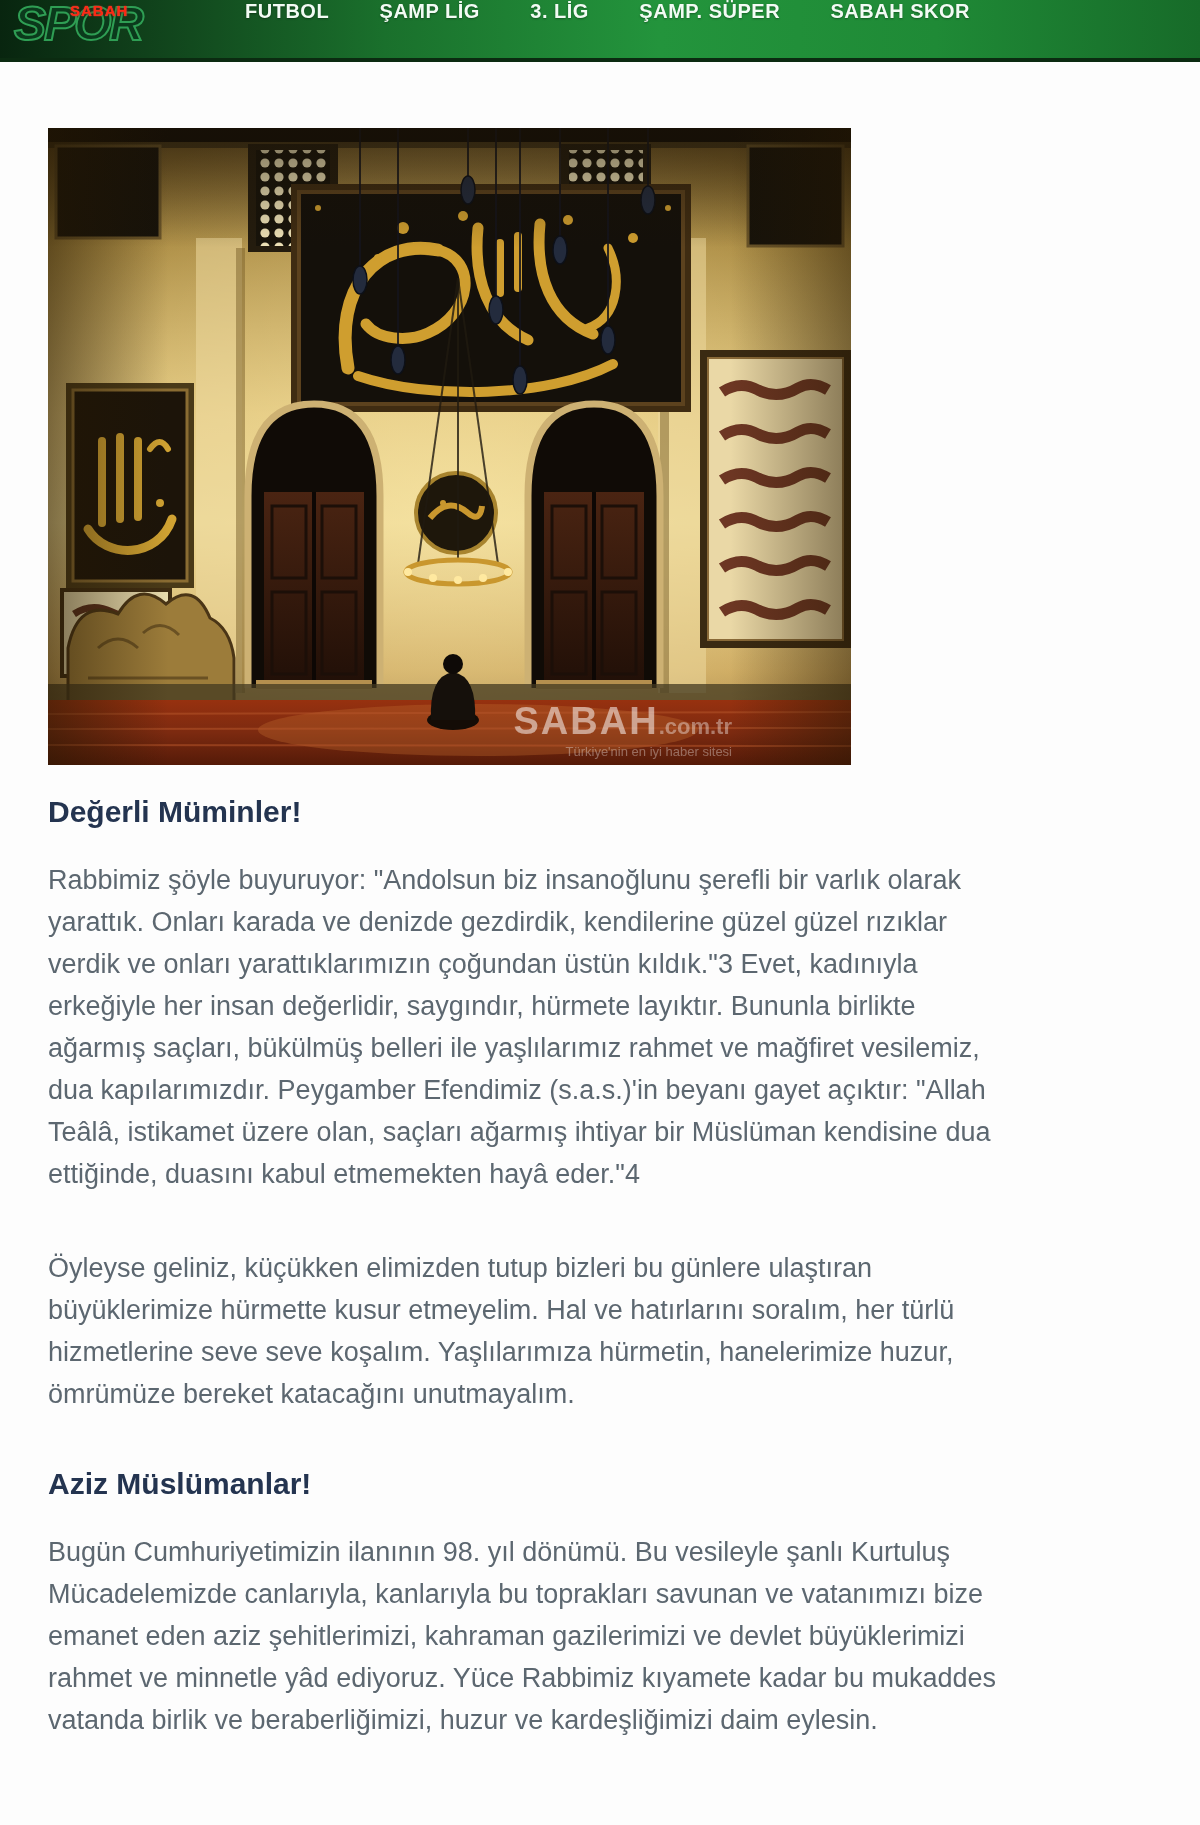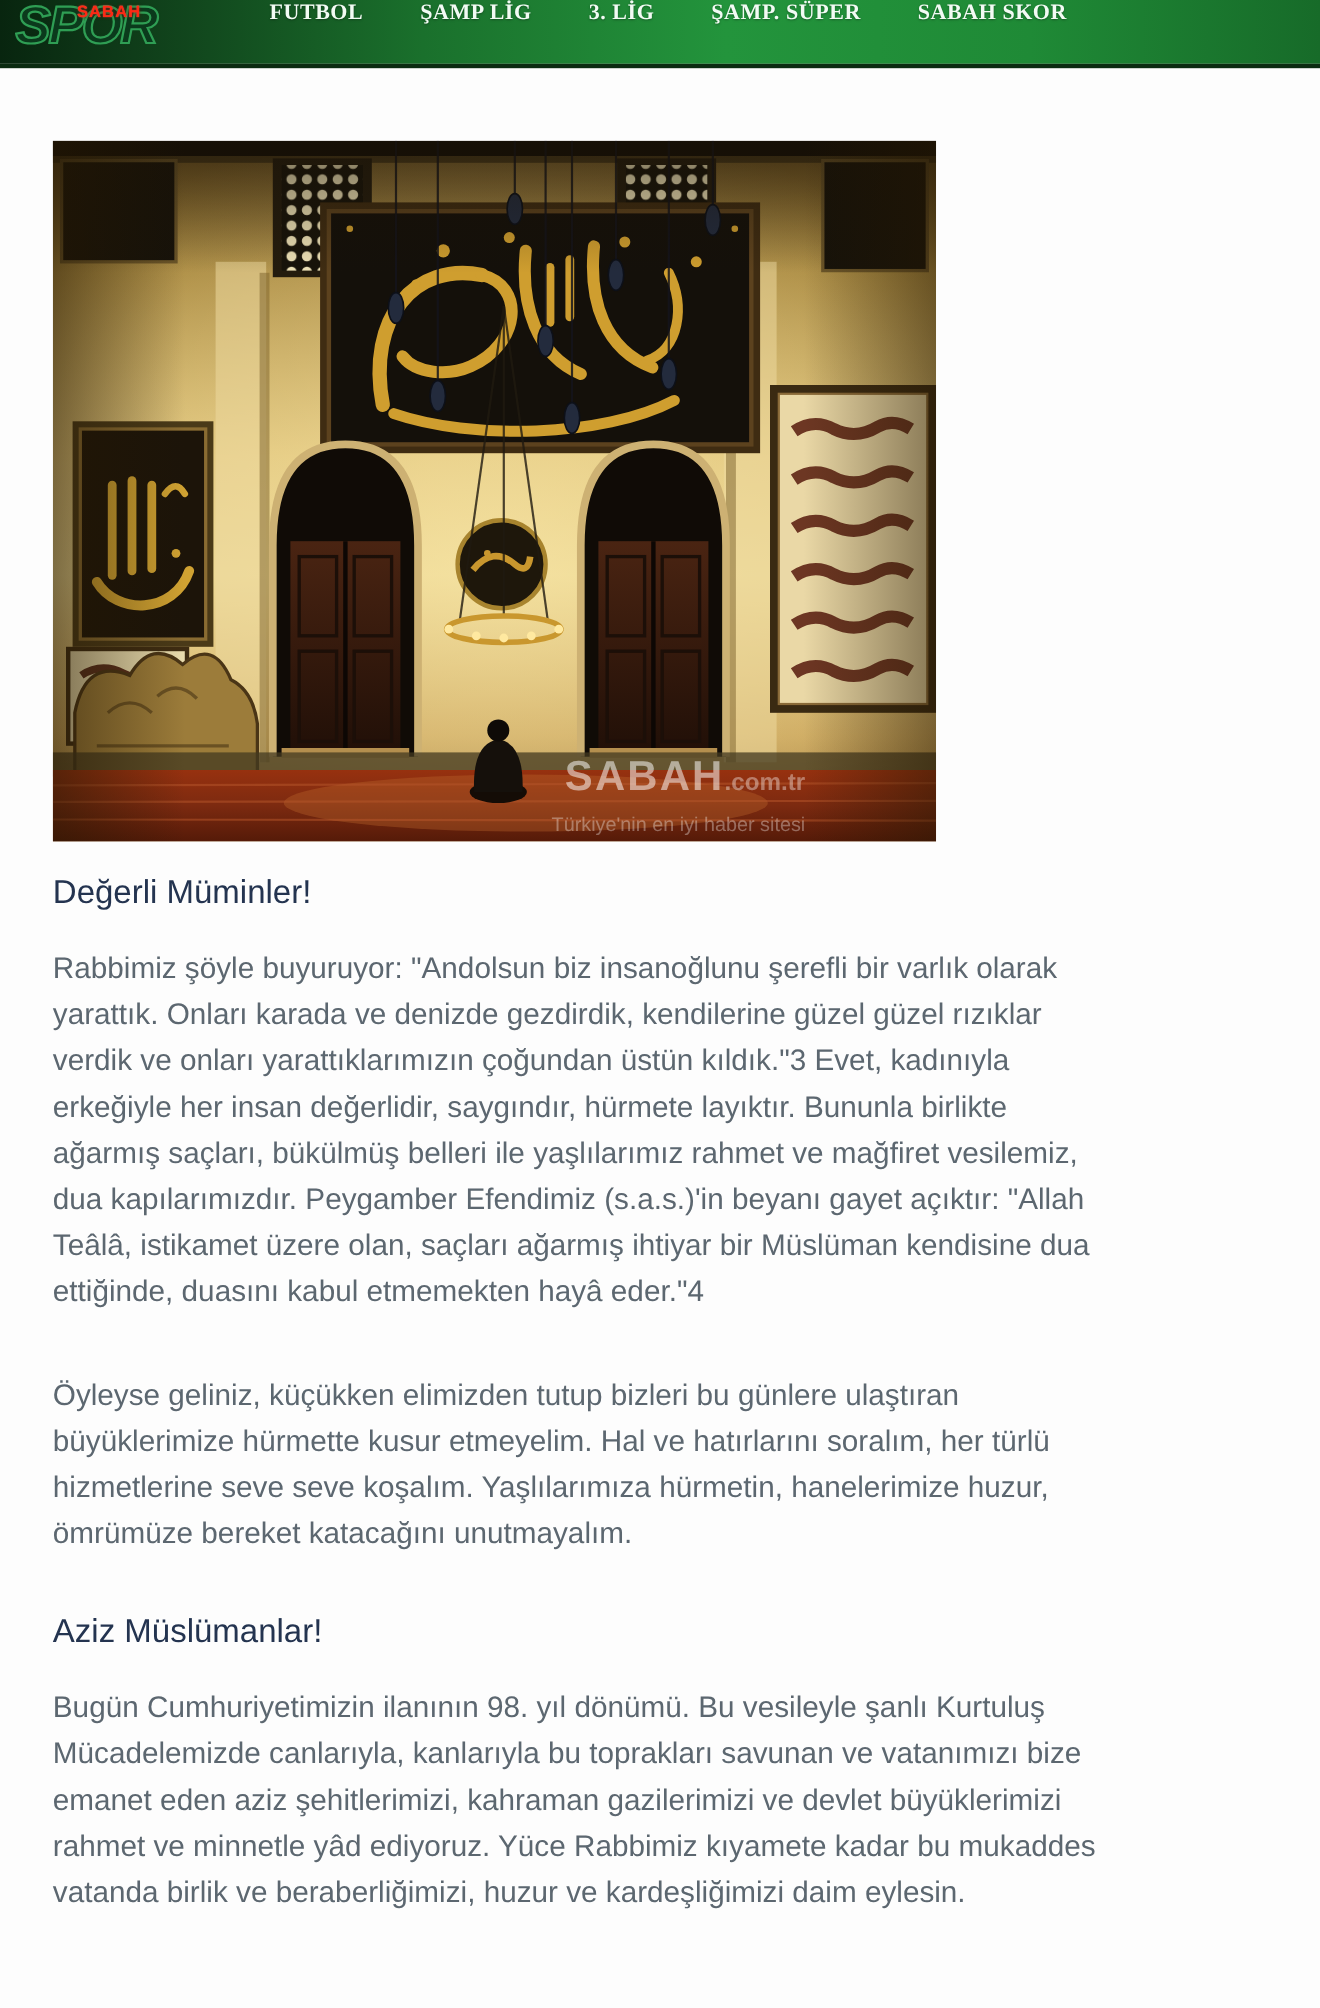--- a/index.html
+++ b/index.html
@@ -27,41 +27,41 @@
     font-style:italic;
   }
   .logo-sabah{
     position:absolute;left:70px;top:2px;
     font-size:15px;font-weight:bold;letter-spacing:1px;
     color:#ff2812;
     text-shadow:0 0 3px #7a0d05,0 0 1px #ffb3a0;
   }
   nav.mainnav{
     width:725px;margin-left:30px;
-    display:flex;justify-content:space-between;align-items:center;font-family:Liberation Serif, serif;
+    display:flex;justify-content:space-between;align-items:center;
   }
   .nav-item{
     color:#f2fbf4;font-weight:bold;font-size:20px;letter-spacing:.5px;
     text-decoration:none;cursor:pointer;white-space:nowrap;
     text-shadow:0 1px 2px rgba(0,0,0,.35);
   }
   
   main{padding:66px 0 20px 48px;width:1000px;}
   figure.article-image{
     margin:0 0 30px 0;
     position:relative;
     width:698px;height:637px;
   }
   figure.article-image svg{display:block;}
   .watermark{position:absolute;right:14px;bottom:6px;text-align:right;line-height:1.05;}
   .wm-brand{font-size:38px;font-weight:bold;letter-spacing:2px;color:rgba(255,255,255,.52);}
   .wm-suffix{font-size:22px;font-weight:bold;color:rgba(255,255,255,.38);}
-  .wm-tagline{font-size:18px;color:rgba(255,255,255,.34);margin-top:13px;}
+  .wm-tagline{font-size:13px;color:rgba(255,255,255,.34);margin-top:3px;}
   h2.sec-heading{
-    font-size:30px;font-weight:normal;color:#243450;
+    font-size:30px;font-weight:bold;color:#243450;
     margin:0 0 30px 0;
   }
   p.body-par{
     font-size:27px;line-height:42px;color:#5c6770;
     margin:0 0 52px 0;width:962px;
   }
 </style>
 </head>
 <body>
 

